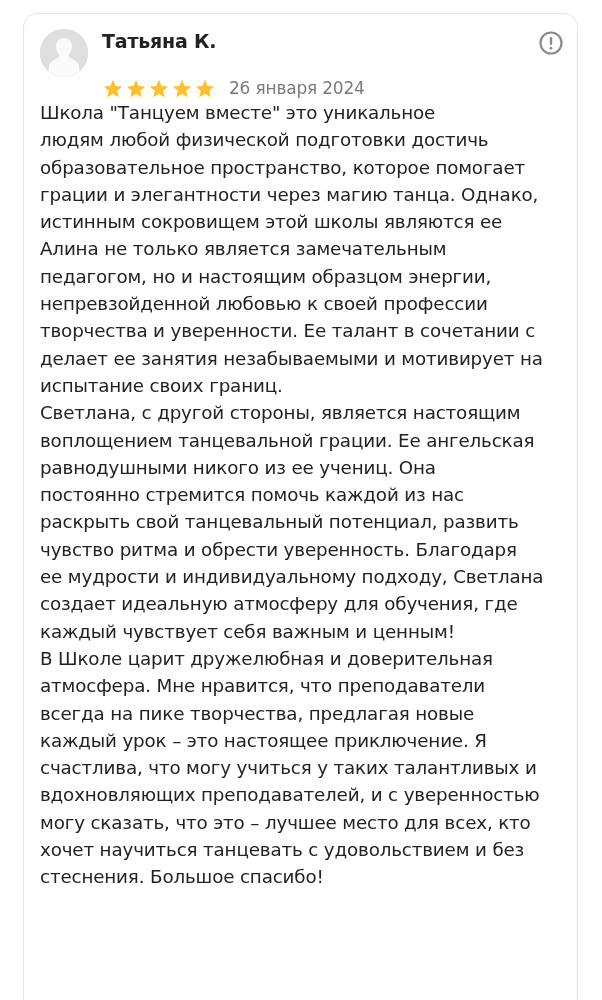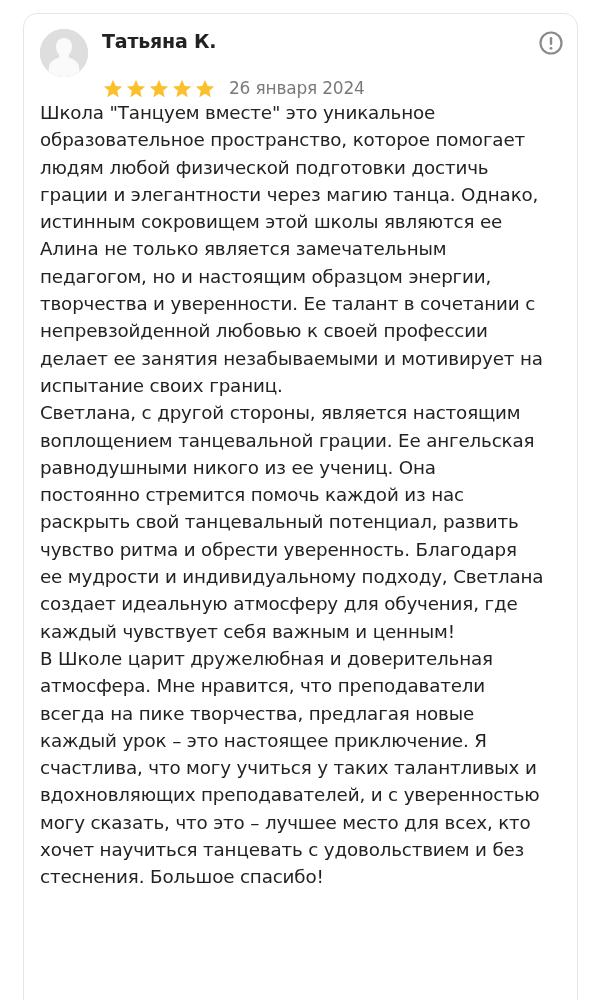--- a/index.html
+++ b/index.html
@@ -69,28 +69,28 @@
   <div class="report-btn">
     <svg width="26" height="26" viewBox="0 0 26 26">
       <circle cx="13" cy="13" r="10.5" fill="none" stroke="#8a8a8a" stroke-width="2.2"></circle>
       <rect x="11.8" y="7" width="2.4" height="8" rx="1.2" fill="#8a8a8a"></rect>
       <circle cx="13" cy="18.3" r="1.4" fill="#8a8a8a"></circle>
     </svg>
   </div>
 
   <div class="review-text">
     <p>Школа "Танцуем вместе" это уникальное</p>
+    <p>людям любой физической подготовки достичь</p>
     <p>образовательное пространство, которое помогает</p>
-    <p>людям любой физической подготовки достичь</p>
     <p>грации и элегантности через магию танца. Однако,</p>
     <p>истинным сокровищем этой школы являются ее</p>
     <p>Алина не только является замечательным</p>
     <p>педагогом, но и настоящим образцом энергии,</p>
+    <p>непревзойденной любовью к своей профессии</p>
     <p>творчества и уверенности. Ее талант в сочетании с</p>
-    <p>непревзойденной любовью к своей профессии</p>
     <p>делает ее занятия незабываемыми и мотивирует на</p>
     <p>испытание своих границ.</p>
     <p>Светлана, с другой стороны, является настоящим</p>
     <p>воплощением танцевальной грации. Ее ангельская</p>
     <p>равнодушными никого из ее учениц. Она</p>
     <p>постоянно стремится помочь каждой из нас</p>
     <p>раскрыть свой танцевальный потенциал, развить</p>
     <p>чувство ритма и обрести уверенность. Благодаря</p>
     <p>ее мудрости и индивидуальному подходу, Светлана</p>
     <p>создает идеальную атмосферу для обучения, где</p>

